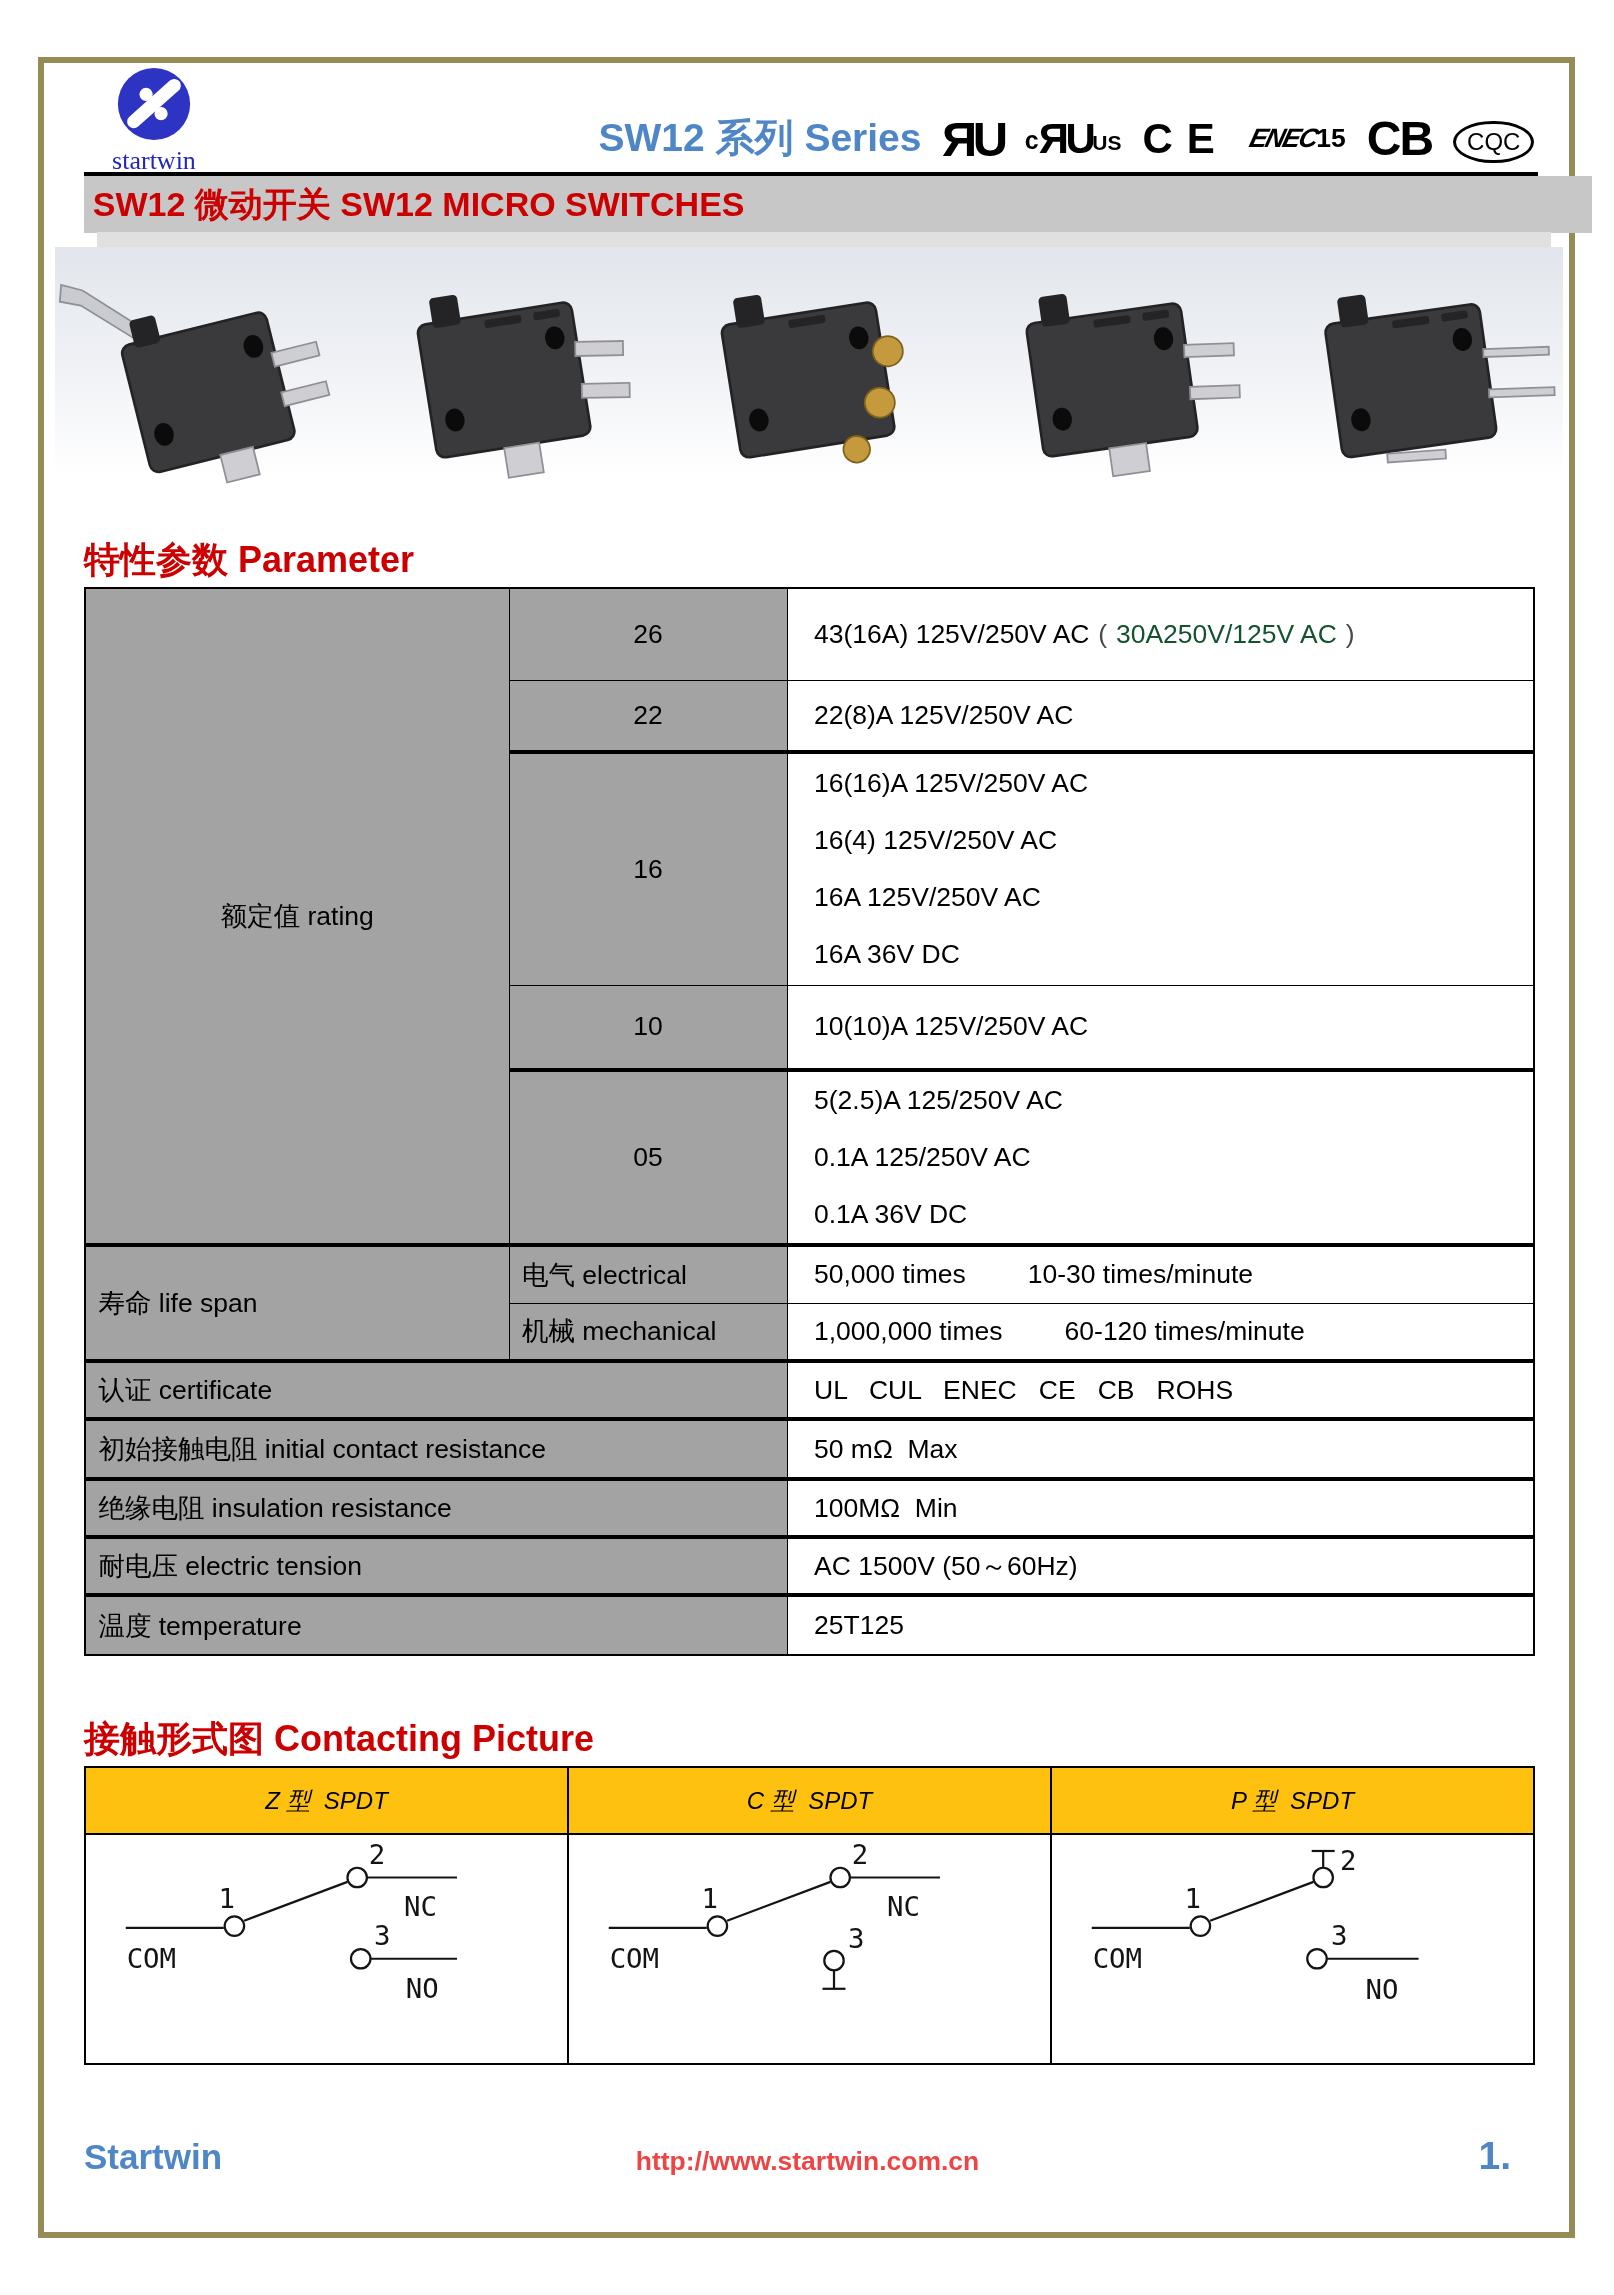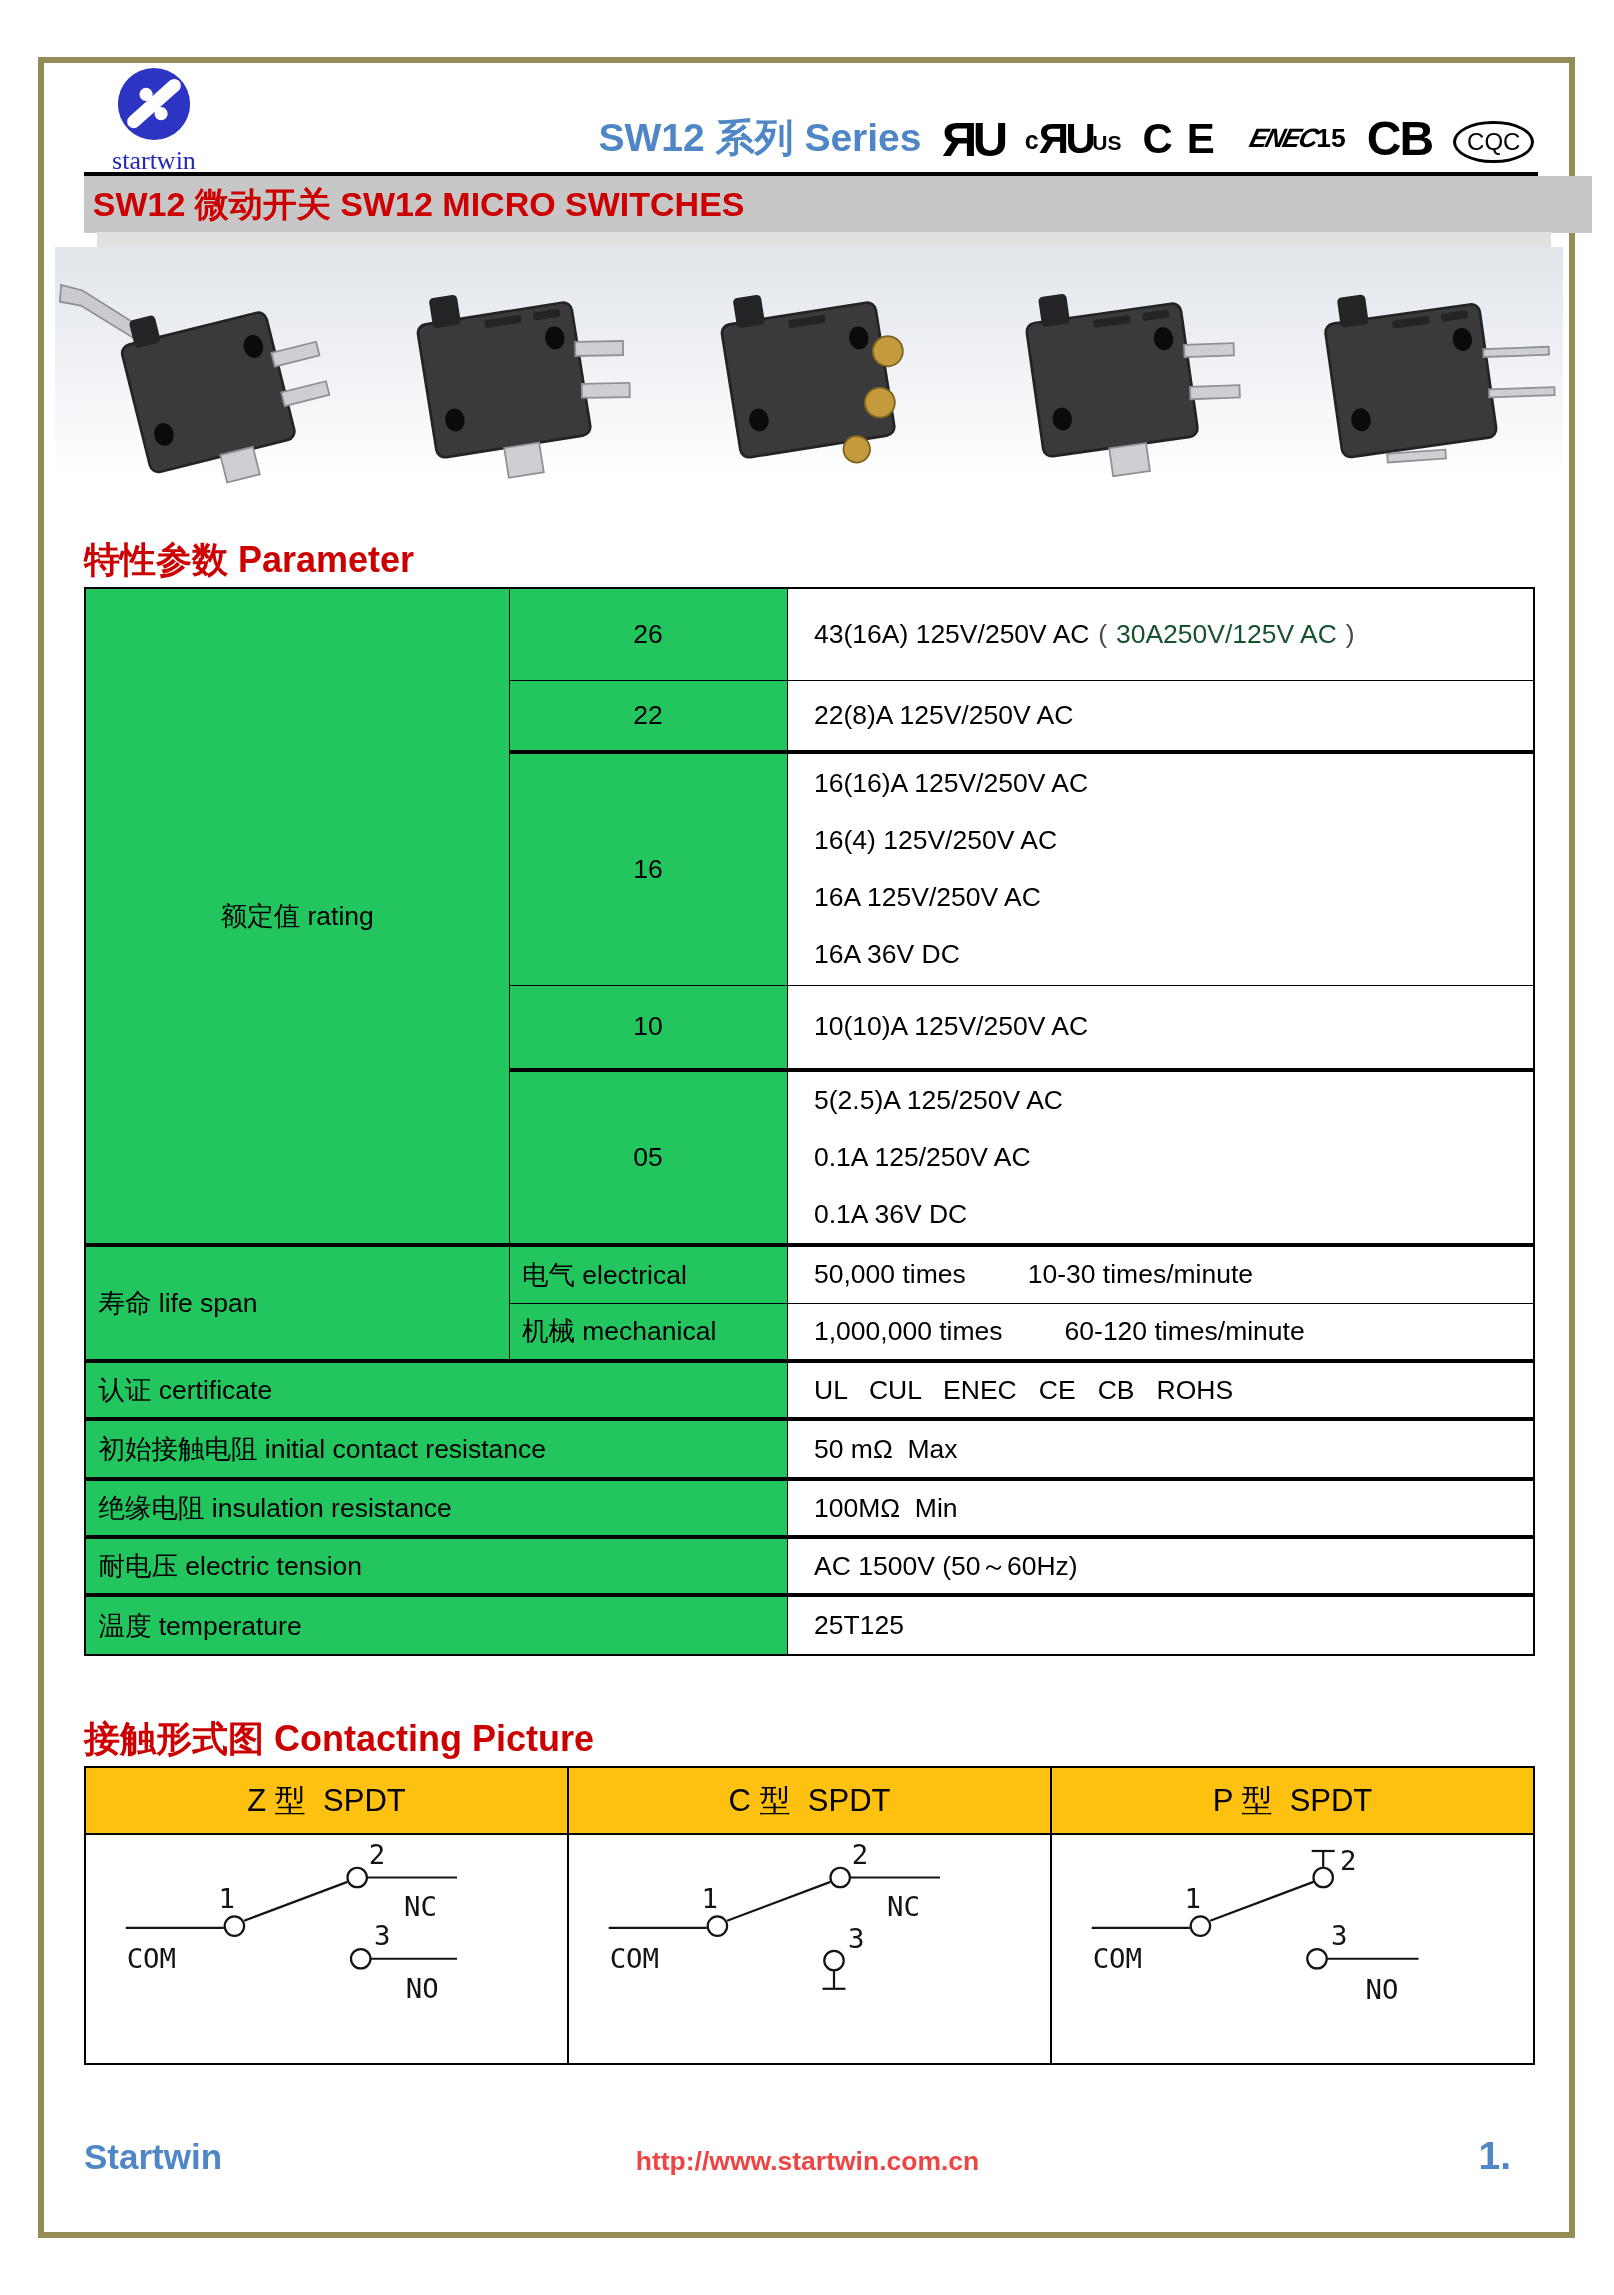--- a/index.html
+++ b/index.html
@@ -42,37 +42,37 @@
   .swgold{fill:#C49A3C;stroke:#7D621F;stroke-width:2px;}
   .swlever{fill:#C9CBD1;stroke:#8E9096;stroke-width:2px;}
   
   .sec-head{font-size:36px;font-weight:bold;color:#CC0000;}
   .param-head{left:84px;top:536px;}
   .contact-head{left:84px;top:1715px;}
   
   .param-table{left:84px;top:587px;border-collapse:collapse;table-layout:fixed;}
   .param-table td{border:1.8px solid #000;font-size:26.5px;vertical-align:middle;padding:0;}
   .param-table{border:2.7px solid #000;}
-  .ycell{background:#22c55e;}
+  .ycell{background:#a3a3a3;}
   .code-cell{text-align:center;font-size:28px;}
   .label-center{text-align:center;}
   .label-left{padding-left:12.4px !important;}
   .val-cell{padding-left:26.5px !important;background:#fff;}
   .multiline div{line-height:57px;}
   tr.thick td{border-top-width:4.4px;}
   .r-h104{height:92px;} .r-h82{height:72px;} .r-h264{height:233px;}
   .r-h96{height:85px;} .r-h194{height:171px;} .r-h66{height:58px;} .r-h68{height:60px;padding-left:24px;}
   .note-paren{color:#4a4a4a;padding:0 8.8px;}
   .note-gray{color:#14532d;}
   .gap-wide{display:inline-block;width:62px;}
   .val-pre{white-space:pre;}
   
   .contact-table{left:84px;top:1766px;border-collapse:collapse;table-layout:fixed;border:2.7px solid #000;}
   .contact-table td{border:2.7px solid #000;padding:0;}
-  .ct-head{height:65px;background:#FEC110;text-align:center;font-size:31px;white-space:pre;}
+  .ct-head{height:65px;background:#FEC110;text-align:center;font-size:24px;white-space:pre;font-style:italic;}
   .ct-body{height:228px;background:#fff;vertical-align:top;}
   .diag line,.diag path{stroke:#141414;stroke-width:2.5px;fill:none;}
   .diag circle{fill:#fff;stroke:#141414;stroke-width:2.5px;}
   .diag text{font-family:"DejaVu Sans Mono","Liberation Mono",monospace;font-size:31px;fill:#141414;}
   
   .foot-company{left:84px;top:2137px;font-size:35px;font-weight:bold;color:#4E86C6;}
   .foot-url{left:0;top:2146px;width:1615px;text-align:center;font-size:26.5px;font-weight:bold;color:#ef4444;}
   .foot-page{right:104px;top:2134px;font-size:39px;font-weight:bold;color:#4E86C6;}
 </style>
 </head>

